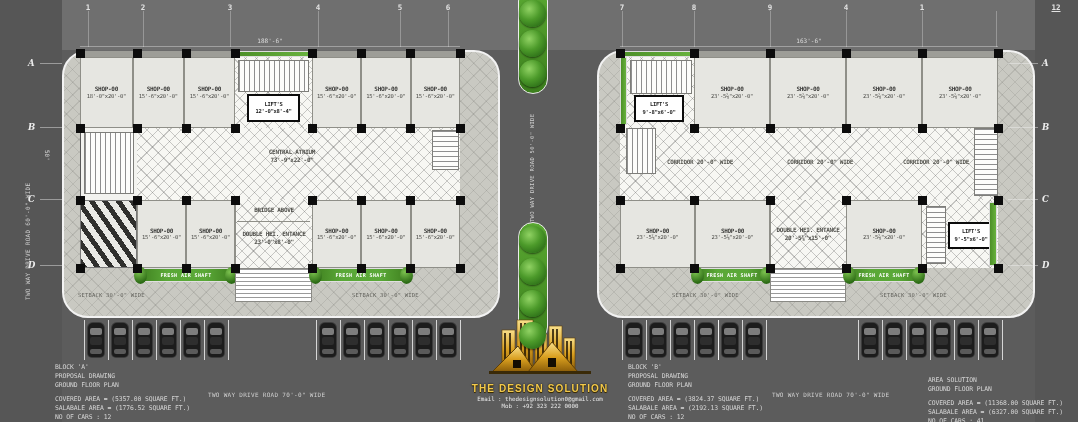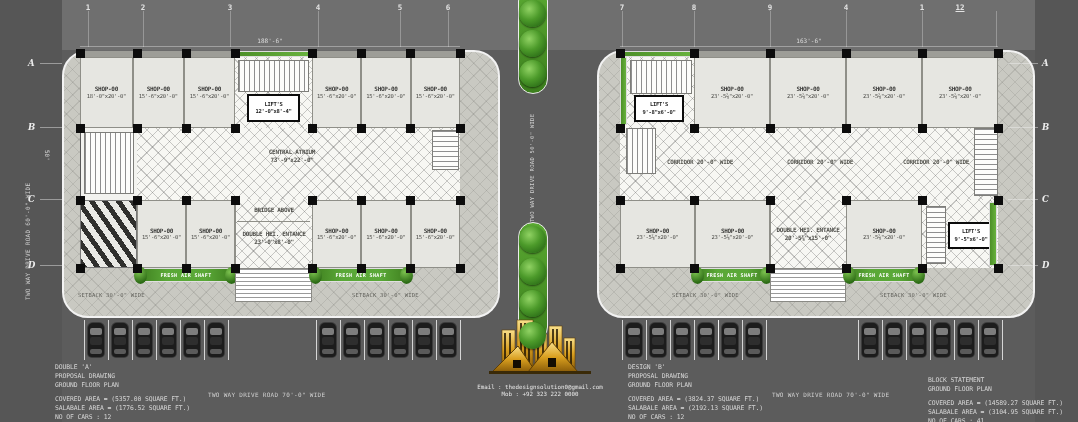--- a/index.html
+++ b/index.html
@@ -245,21 +245,21 @@
   <div class="abs dimtext" style="left:809px;top:37px;">163'-6"</div>
   <div class="abs dimtext vtext" style="left:44px;top:150px;transform:none;">50'</div>
 
   <div class="abs island" style="top:-14px;height:108px;"></div>
   <div class="abs island" style="top:222px;height:120px;"></div>
 
   <div class="abs rtext vtext" style="left:24px;top:130px;height:170px;">TWO WAY DRIVE ROAD 60'-0" WIDE</div>
   <div class="abs rtext vtext" style="left:529px;top:100px;height:122px;font-size:5.5px;">TWO WAY DRIVE ROAD 50'-0" WIDE</div>
 
   <div class="abs info" style="left:55px;top:363px;">
-    <div>DOUBLE 'A'</div>
+    <div>BLOCK 'A'</div>
     <div>PROPOSAL DRAWING</div>
     <div>GROUND FLOOR PLAN</div>
     <div class="gap">COVERED AREA = (5357.00 SQUARE FT.)</div>
     <div>SALABALE AREA = (1776.52 SQUARE FT.)</div>
     <div>NO OF CARS : 12</div>
   </div>
   <div class="abs rtext" style="left:208px;top:391px;">TWO WAY DRIVE ROAD 70'-0" WIDE</div>
 
   <div id="logo" class="abs">
     <svg width="108" height="62" viewBox="0 0 108 62">
@@ -287,39 +287,40 @@
           <rect x="70" y="13" width="2" height="38"></rect>
         <rect x="80" y="25" width="2" height="26"></rect>
           <rect x="84" y="25" width="2" height="26"></rect>
       </g>
       <polygon points="6,56 32,30 50,56" fill="url(#gld)" stroke="#5e3e06" stroke-width="1"></polygon>
       <polygon points="42,56 66,26 92,56" fill="url(#gld)" stroke="#5e3e06" stroke-width="1"></polygon>
       <rect x="27" y="44" width="8" height="8" fill="#140d02"></rect>
       <rect x="62" y="42" width="8" height="9" fill="#140d02"></rect>
       <rect x="3" y="55" width="102" height="3" fill="#3a2a08"></rect>
     </svg>
+    <div class="logo-name">THE DESIGN SOLUTION</div>
     <div class="logo-line">Email : thedesignsolution0@gmail.com</div>
     <div class="logo-line">Mob : +92 323 222 0000</div>
   </div>
 
   <div class="abs info" style="left:628px;top:363px;">
-    <div>DESIGN 'B'</div>
+    <div>BLOCK 'B'</div>
     <div>PROPOSAL DRAWING</div>
     <div>GROUND FLOOR PLAN</div>
     <div class="gap">COVERED AREA = (3824.37 SQUARE FT.)</div>
     <div>SALABALE AREA = (2192.13 SQUARE FT.)</div>
     <div>NO OF CARS : 12</div>
   </div>
   <div class="abs rtext" style="left:772px;top:391px;">TWO WAY DRIVE ROAD 70'-0" WIDE</div>
 
   <div class="abs info" style="left:928px;top:376px;">
-    <div>BLOCK STATEMENT</div>
+    <div>AREA SOLUTION</div>
     <div>GROUND FLOOR PLAN</div>
-    <div class="gap">COVERED AREA = (14589.27 SQUARE FT.)</div>
-    <div>SALABALE AREA = (3104.95 SQUARE FT.)</div>
+    <div class="gap">COVERED AREA = (11368.00 SQUARE FT.)</div>
+    <div>SALABALE AREA = (6327.00 SQUARE FT.)</div>
     <div>NO OF CARS : 41</div>
   </div>
 
 <div class="abs plabel" style="left: 700px; top: 158px; color: rgb(90, 90, 84);">CORRIDOR 20'-0" WIDE</div>
     <div class="abs plabel" style="left: 820px; top: 158px; color: rgb(90, 90, 84);">CORRIDOR 20'-0" WIDE</div>
     <div class="abs plabel" style="left: 936px; top: 158px; color: rgb(90, 90, 84);">CORRIDOR 20'-0" WIDE</div>
     <div class="col-sq" style="left: 76px; top: 49px;"></div>
     <div class="col-sq" style="left: 76px; top: 124px;"></div>
     <div class="col-sq" style="left: 76px; top: 196px;"></div>
     <div class="col-sq" style="left: 76px; top: 264px;"></div>
@@ -391,21 +392,21 @@
     <div class="abs gridnum" style="left: 622px; top: 3px;">7</div>
     <div class="abs gridline" style="left: 694px; top: 11px; height: 36px;"></div>
     <div class="abs gridnum" style="left: 694px; top: 3px;">8</div>
     <div class="abs gridline" style="left: 770px; top: 11px; height: 36px;"></div>
     <div class="abs gridnum" style="left: 770px; top: 3px;">9</div>
     <div class="abs gridline" style="left: 846px; top: 11px; height: 36px;"></div>
     <div class="abs gridnum" style="left: 846px; top: 3px;">4</div>
     <div class="abs gridline" style="left: 922px; top: 11px; height: 36px;"></div>
     <div class="abs gridnum" style="left: 922px; top: 3px;">1</div>
     <div class="abs gridline" style="left: 996px; top: 11px; height: 36px;"></div>
-    <div class="abs gridnum" style="left: 960px; top: 3px; text-decoration: underline;">12</div>
+    <div class="abs gridnum" style="left: 1056px; top: 3px; text-decoration: underline;">12</div>
     <div class="rowtick" style="left: 40px; top: 63px; width: 22px;"></div>
     <div class="abs rowletter" style="left: 28px; top: 58px;">A</div>
     <div class="rowtick" style="left: 40px; top: 127px; width: 22px;"></div>
     <div class="abs rowletter" style="left: 28px; top: 122px;">B</div>
     <div class="rowtick" style="left: 40px; top: 199px; width: 22px;"></div>
     <div class="abs rowletter" style="left: 28px; top: 194px;">C</div>
     <div class="rowtick" style="left: 40px; top: 265px; width: 22px;"></div>
     <div class="abs rowletter" style="left: 28px; top: 260px;">D</div>
     <div class="rowtick" style="left: 1008px; top: 63px; width: 30px;"></div>
     <div class="abs rowletter" style="left: 1042px; top: 58px;">A</div>

